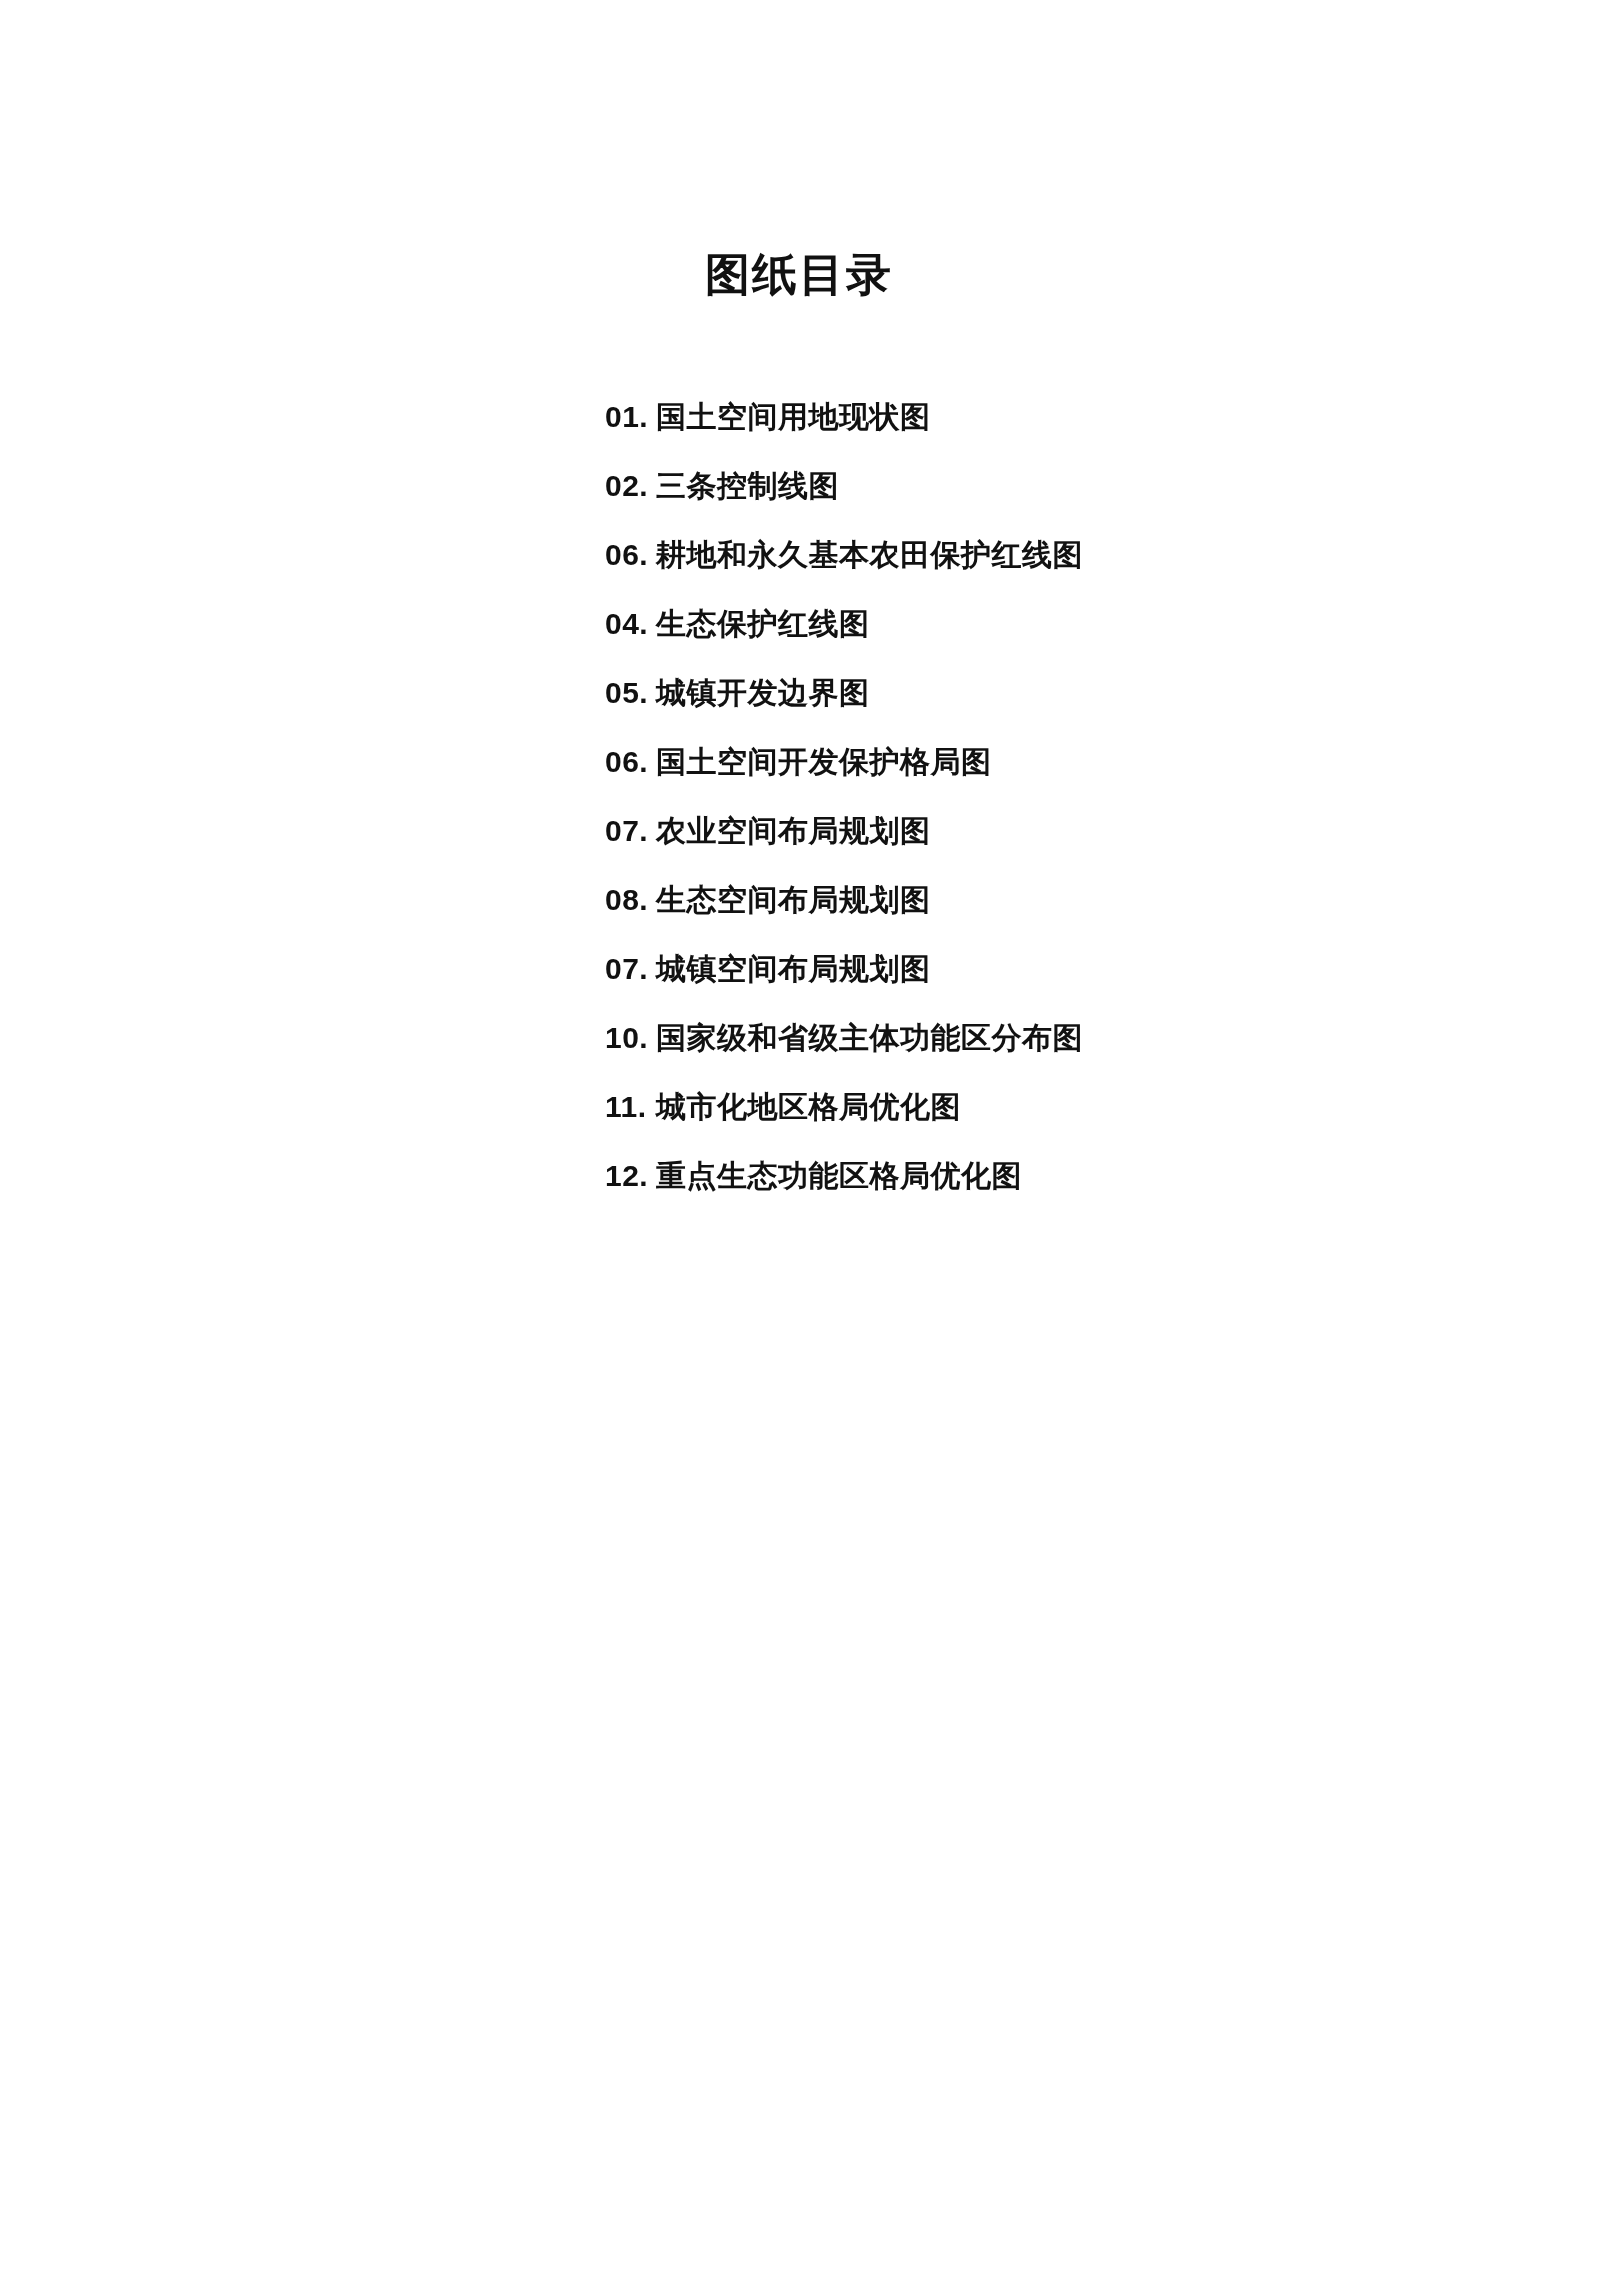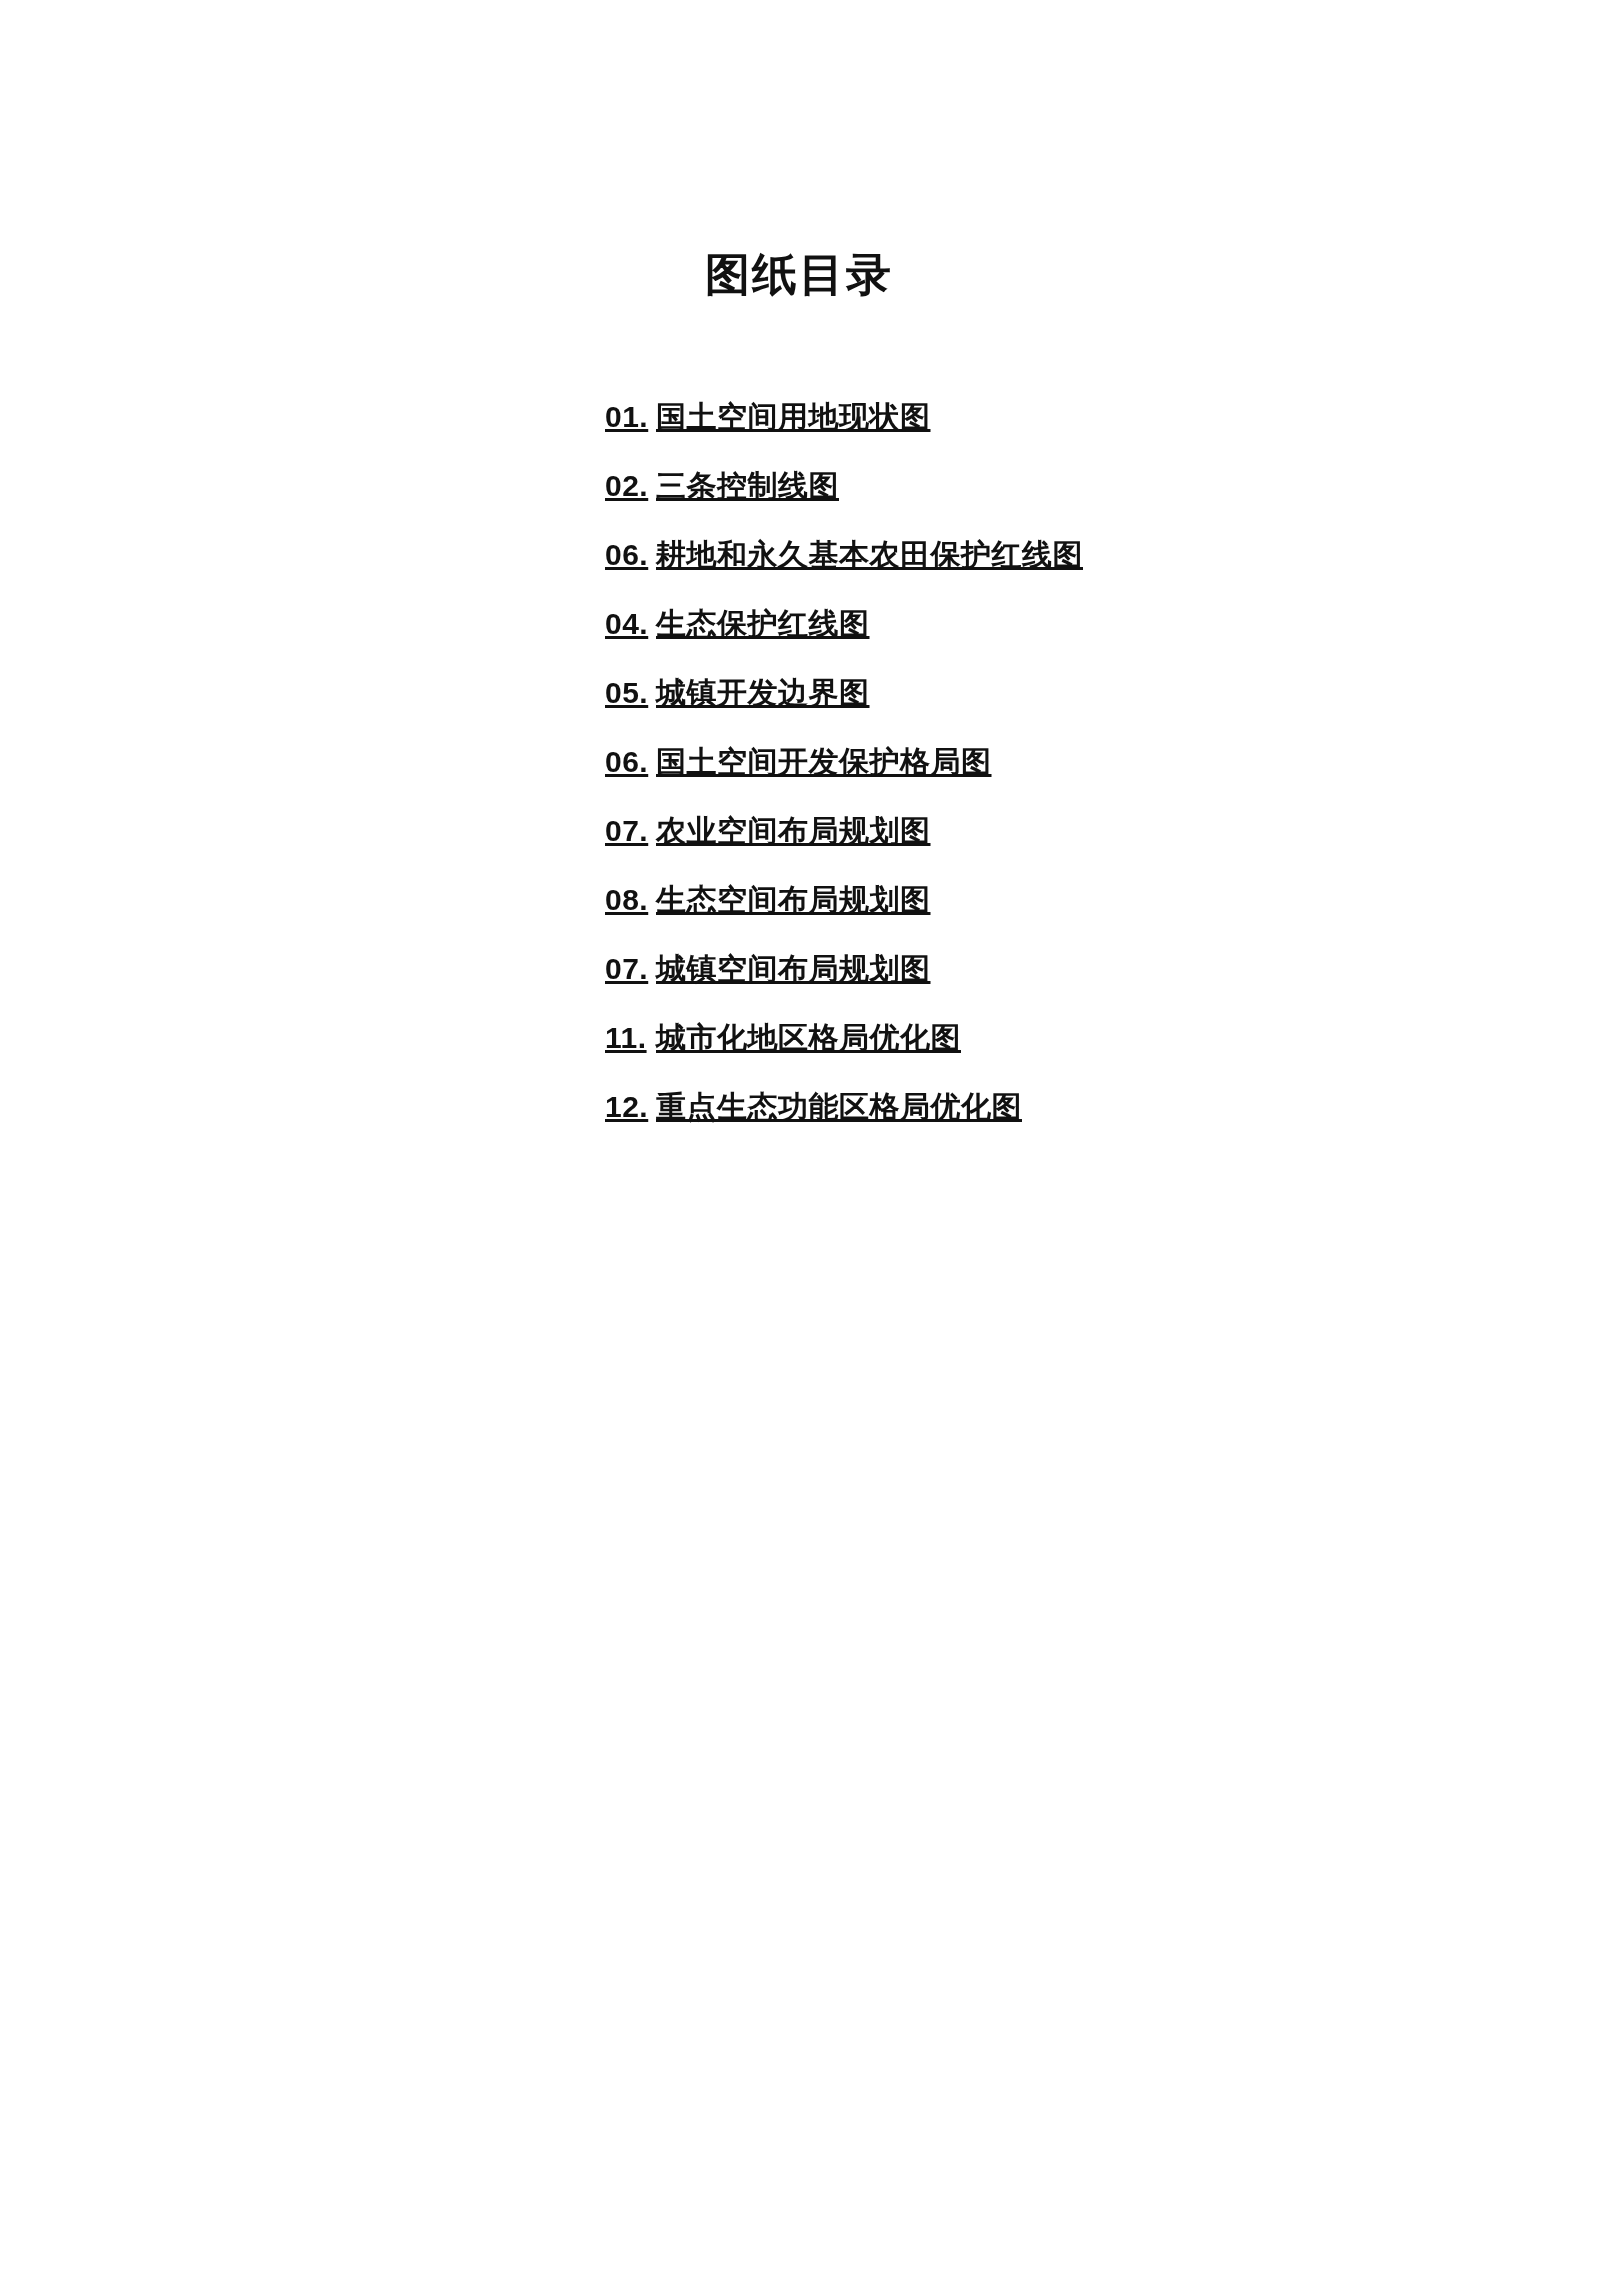--- a/index.html
+++ b/index.html
@@ -34,21 +34,20 @@
   }
   .toc-item {
     display: flex;
     align-items: flex-end;
     font-size: 30px;
     font-weight: 700;
     line-height: 33px;
     margin-bottom: 36px;
     color: #111111;
     white-space: nowrap;
-    text-decoration: underline;
   }
   .toc-num {
     min-width: 51px;
     letter-spacing: 0.5px;
   }
   .toc-label {
     letter-spacing: 0.5px;
   }
 </style>
 </head>
@@ -89,20 +88,24 @@
     </li>
     <li class="toc-item">
       <span class="toc-num">08.</span>
       <span class="toc-label">生态空间布局规划图</span>
     </li>
     <li class="toc-item">
       <span class="toc-num">07.</span>
       <span class="toc-label">城镇空间布局规划图</span>
     </li>
     <li class="toc-item">
+      <span class="toc-num">10.</span>
+      <span class="toc-label">国家级和省级主体功能区分布图</span>
+    </li>
+    <li class="toc-item">
       <span class="toc-num">11.</span>
       <span class="toc-label">城市化地区格局优化图</span>
     </li>
     <li class="toc-item">
       <span class="toc-num">12.</span>
       <span class="toc-label">重点生态功能区格局优化图</span>
     </li>
   </ul>
 
 </div>

